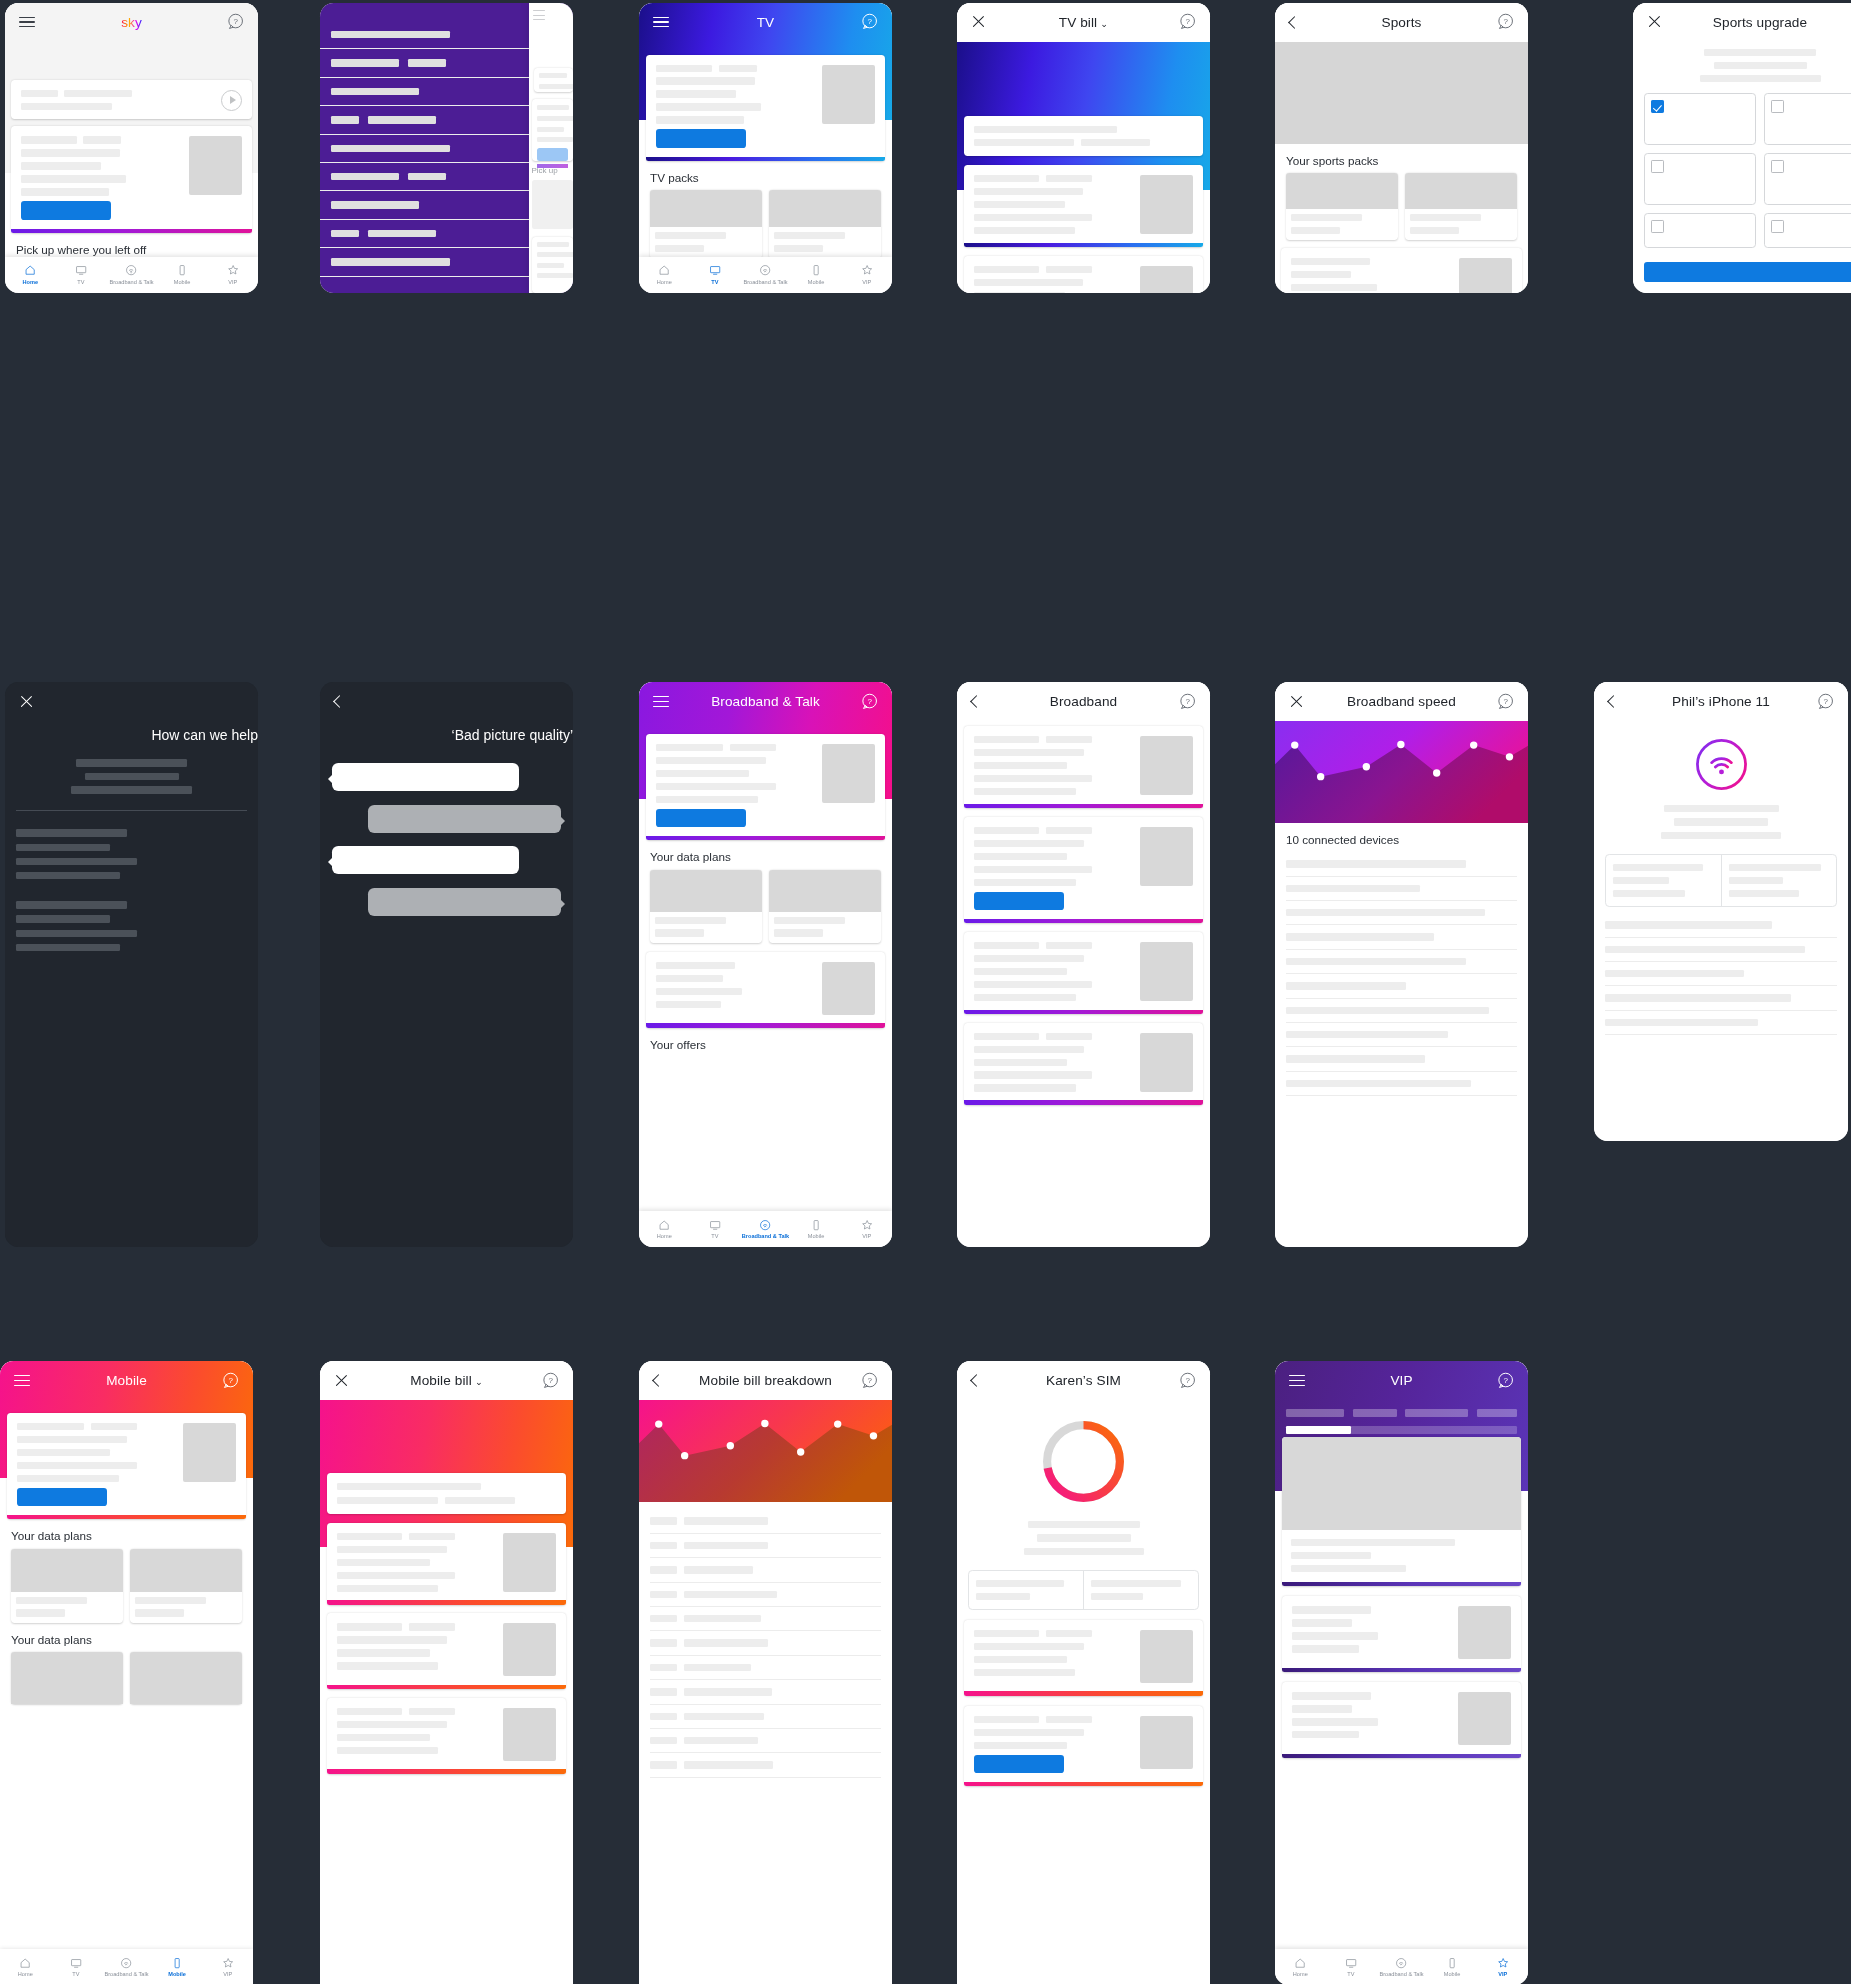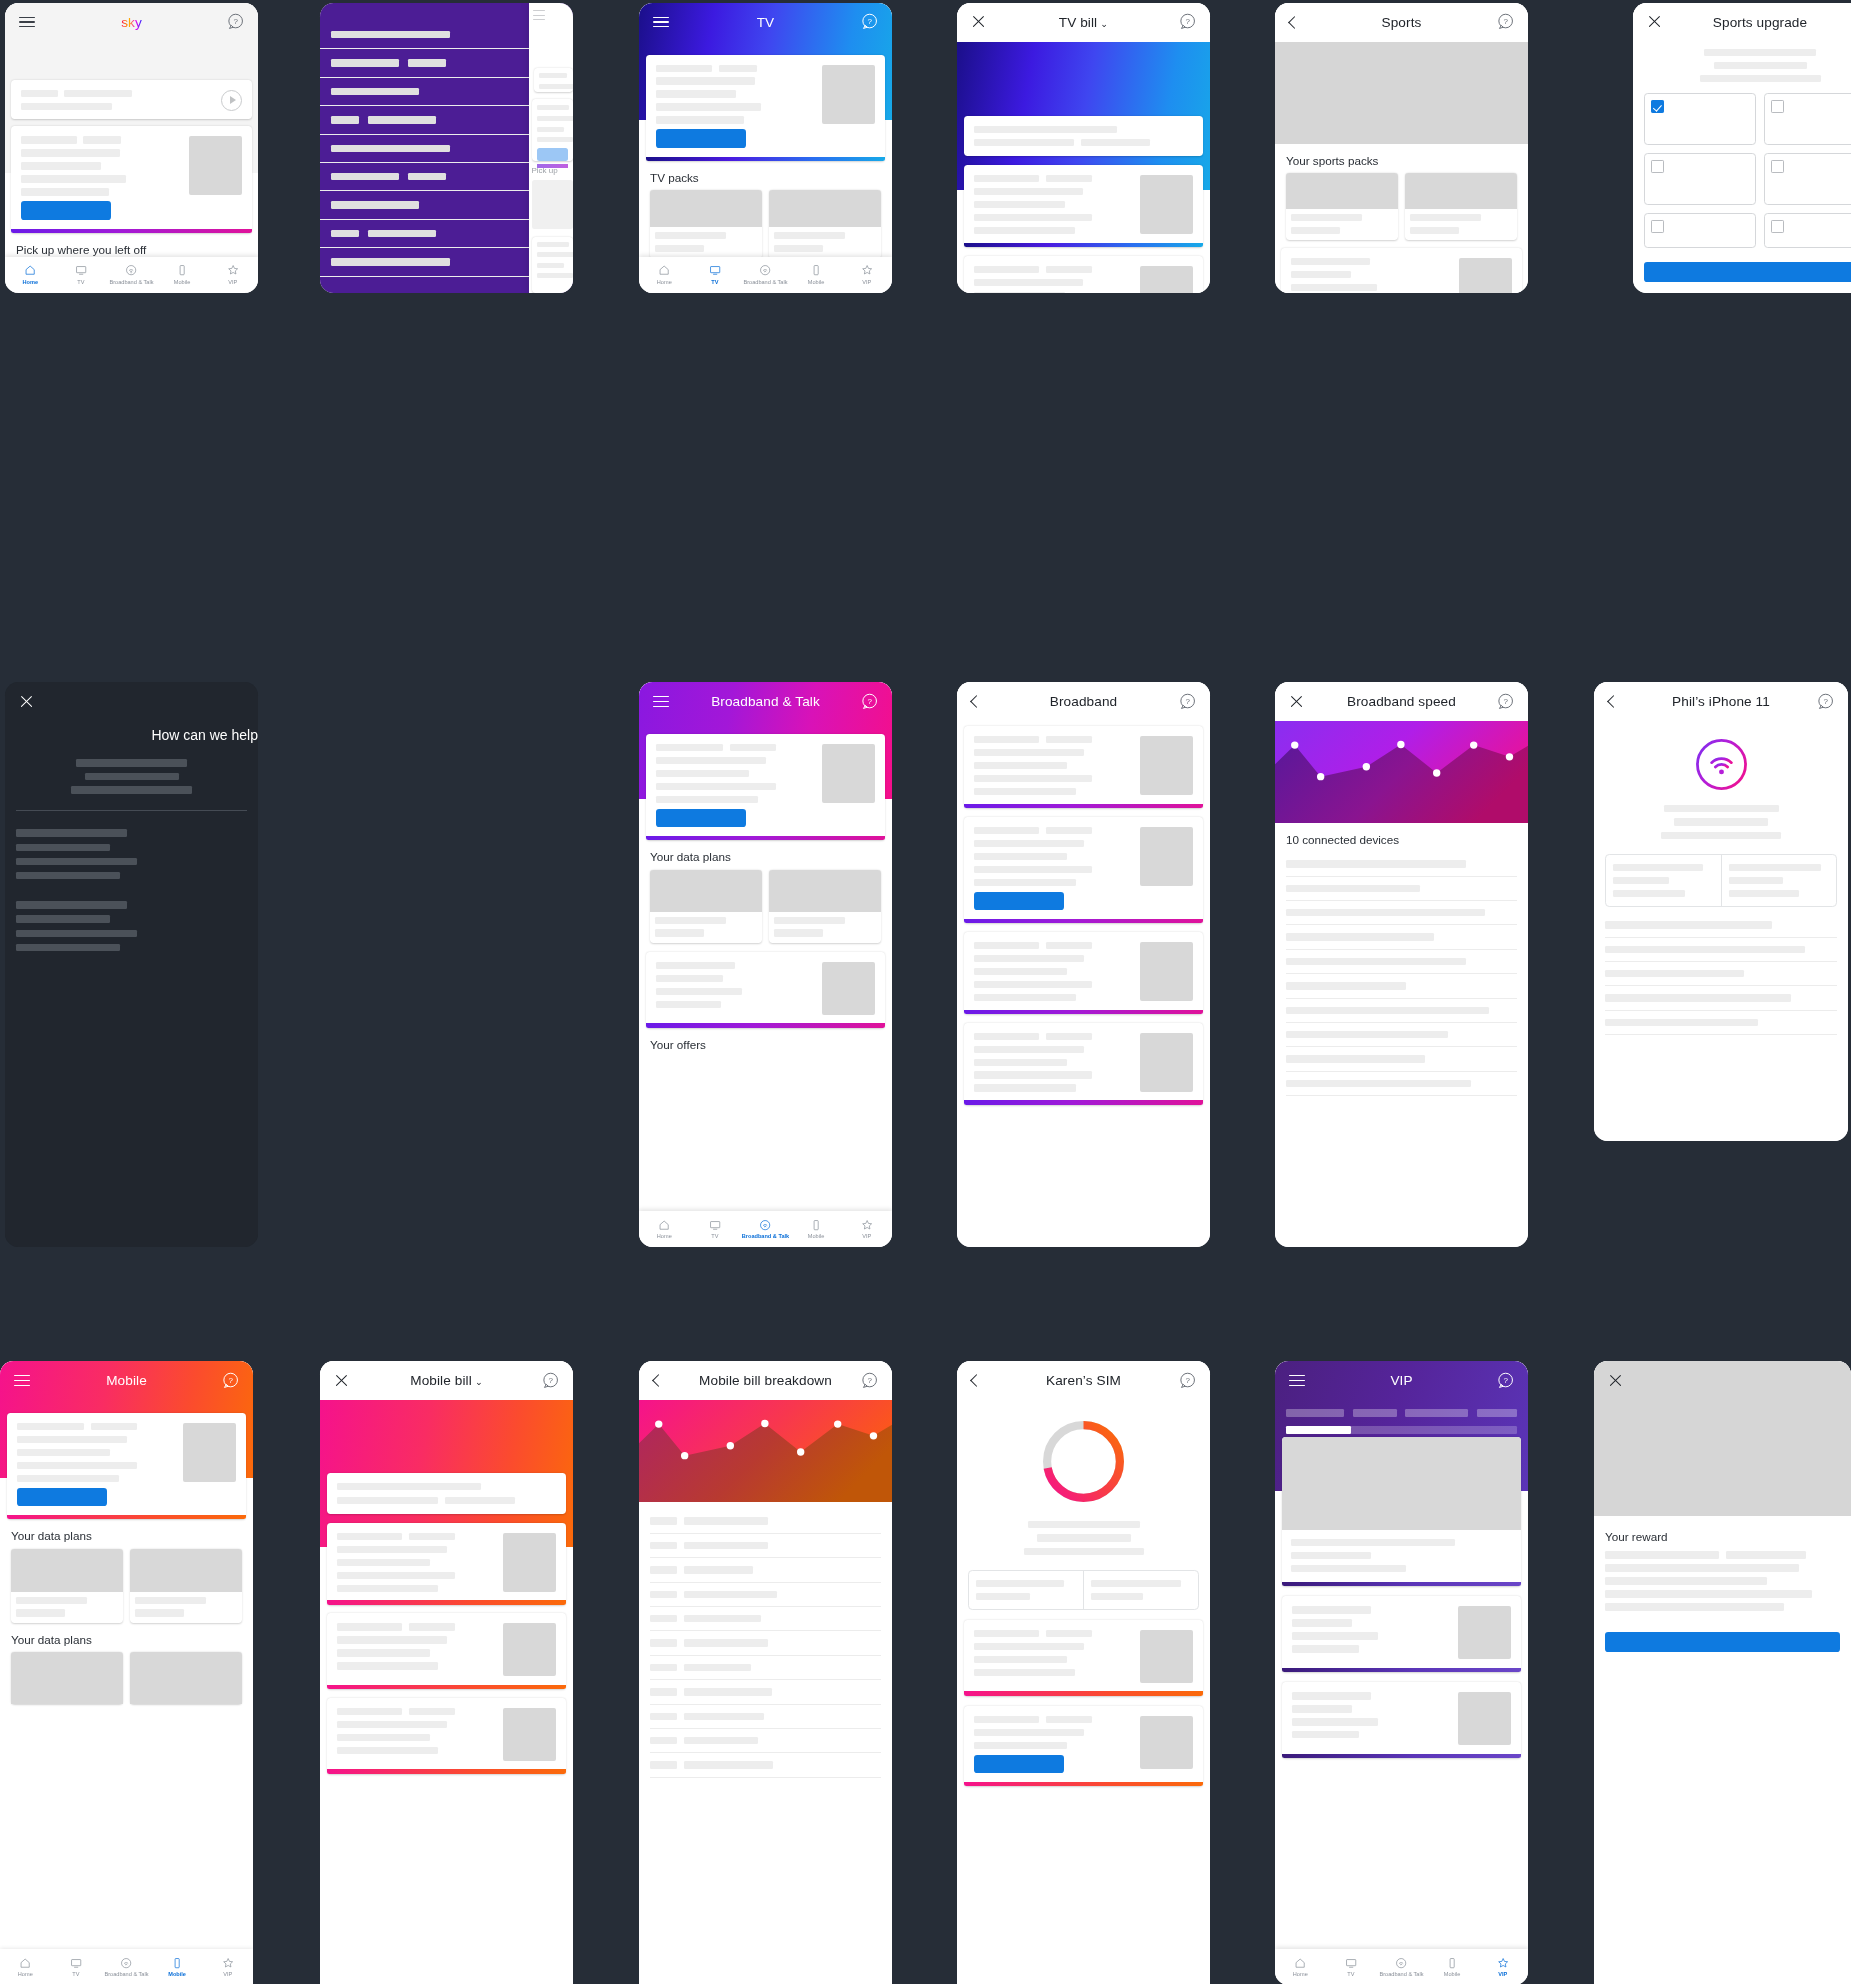--- a/index.html
+++ b/index.html
@@ -626,20 +626,36 @@
   </div>
   <div style="padding:15px 11px 0;">
     <div class="dline" style="width:111px;margin:0 0 6.8px;"></div>
     <div class="dline" style="width:94px;margin:0 0 6.8px;"></div>
     <div class="dline" style="width:121px;margin:0 0 6.8px;"></div>
     <div class="dline" style="width:104px;margin:0 0 6.8px;"></div>
   </div>
  </div>
 </div>
 
+<div class="phone dark-screen" style="left:320px; top:682px; height:565px; background:#21262e;">
+ <div class="screen dark-screen">
+  <div class="topbar dark" style="background:transparent;">
+    <span class="left">
+            <span class="ic-back"></span>
+          </span>
+  </div>
+  <div class="hdr-title">‘Bad picture quality’</div>
+  <div style="padding-top:20px;">
+    <div class="bubble in"></div>
+    <div class="bubble out"></div>
+    <div class="bubble in"></div>
+    <div class="bubble out"></div>
+  </div>
+ </div>
+</div>
 
 <div class="phone" style="left:639px; top:682px; height:565px;">
  <div class="screen">
   <div class="hero g-bbt" style="height:117px;">
     <div class="topbar dark">
       <span class="left">
               <span class="ic-burger">
                 <i></i>
                 <i></i>
                 <i></i>
@@ -1418,40 +1434,15 @@
     <div class="item active">
             <svg viewBox="0 0 24 24">
               <path d="M12 3l2.6 5.6 6.1.7-4.5 4.2 1.2 6-5.4-3-5.4 3 1.2-6L3.3 9.3l6.1-.7z"></path>
             </svg>
             <span class="lbl">VIP</span>
           </div>
   </div>
  </div>
 </div>
 
-<div class="phone" style="left:1594px; top:1361px; height:624px; width:257px; border-bottom-left-radius:0; border-bottom-right-radius:0;">
- <div class="screen">
-  <div style="height:155px;background:#d6d6d6;position:relative;">
-    <div class="topbar light" style="background:transparent;">
-      <span class="left">
-              <span class="ic-close"></span>
-            </span>
-    </div>
-  </div>
-  <div class="sect-title" style="padding-top:13.6px;">Your reward</div>
-  <div style="padding:2.5px 11px 0;">
-    <div style="display:flex;gap:7.4px;">
-            <div class="ln" style="width:114px;"></div>
-            <div class="ln" style="width:80px;"></div>
-          </div>
-    <div class="ln" style="width:194px;"></div>
-    <div class="ln" style="width:162px;"></div>
-    <div class="ln" style="width:207px;"></div>
-    <div class="ln" style="width:179px;"></div>
-  </div>
-  <div style="padding:13.6px 11px 0;">
-          <div class="btn-blue wide"></div>
-        </div>
- </div>
-</div>
 
 </div>
 
 
 </body></html>

